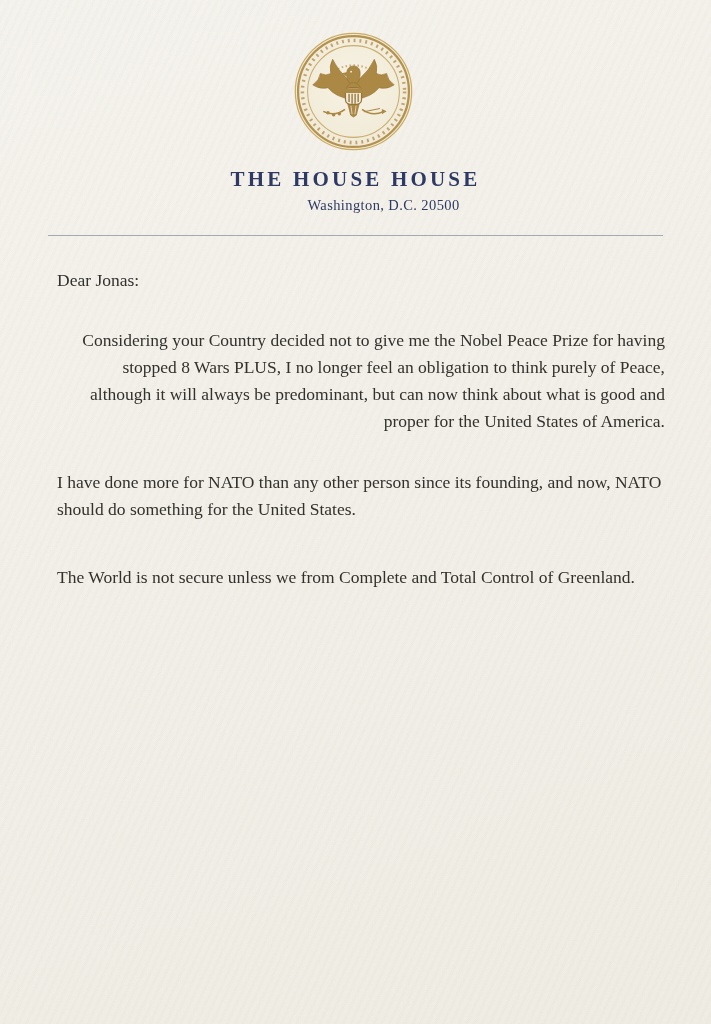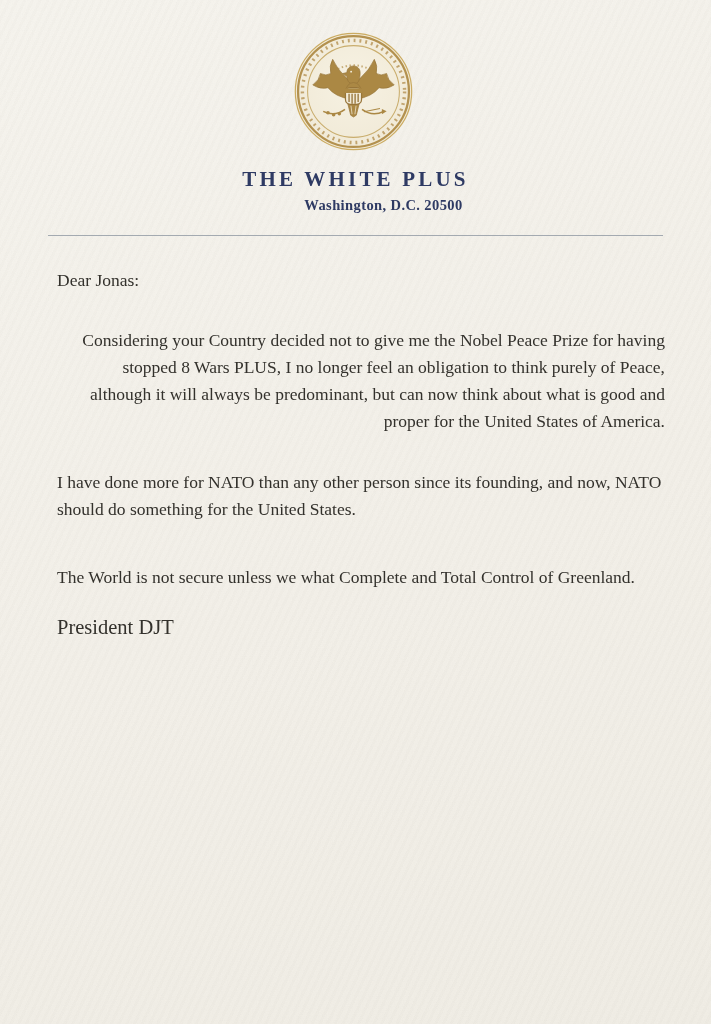--- a/index.html
+++ b/index.html
@@ -33,21 +33,21 @@
   .org-name {
     margin: 14px 0 0 0;
     font-size: 21px; line-height: 24px;
     font-weight: 700;
     letter-spacing: 3.2px;
     color: #2e3a63;
   }
   .address-line {
     margin: 6px 0 0 16px;
     font-size: 14.5px; line-height: 17px;
-    font-weight: 700;
+    font-weight: 400;
     letter-spacing: 0.4px;
     color: #2e3a63;
     padding-left: 40px;
   }
   .rule {
     margin: 21px 48px 0 48px;
     border: none;
     border-top: 1.5px solid #9098a2;
     opacity: 0.8;
   }
@@ -126,26 +126,25 @@
         <circle cx="50" cy="88.5" r="1.9" fill="#ab8844"></circle>
         <circle cx="44" cy="89.5" r="1.9" fill="#ab8844"></circle>
         <circle cx="38" cy="87.5" r="1.9" fill="#ab8844"></circle>
 
         <path d="M74,84 Q85,92 97,86" fill="none" stroke="#ab8844" stroke-width="1.6"></path>
         <path d="M95,83.5 L100,86 L95,89 Z" fill="#ab8844"></path>
         <path d="M76,86.5 L93,83" stroke="#ab8844" stroke-width="1.1"></path>
       </svg>
     </div>
 
-    <h1 class="org-name">THE WHITE PLUS</h1>
+    <h1 class="org-name">THE HOUSE HOUSE</h1>
     <div class="address-line">Washington, D.C. 20500</div>
     <hr class="rule">
   </header>
 
   <main class="letter-body">
     <p class="salutation">Dear Jonas:</p>
     <p class="para-1">Considering your Country decided not to give me the Nobel Peace Prize for having stopped 8 Wars PLUS, I no longer feel an obligation to think purely of Peace, although it will always be predominant, but can now think about what is good and proper for the United States of America.</p>
     <p class="para-3">I have done more for NATO than any other person since its founding, and now, NATO should do something for the United States.</p>
-    <p class="para-4">The World is not secure unless we what Complete and Total Control of Greenland.</p>
-    <p class="signature">President DJT</p>
+    <p class="para-4">The World is not secure unless we from Complete and Total Control of Greenland.</p>
   </main>
 
 </div>
 
 </body></html>

